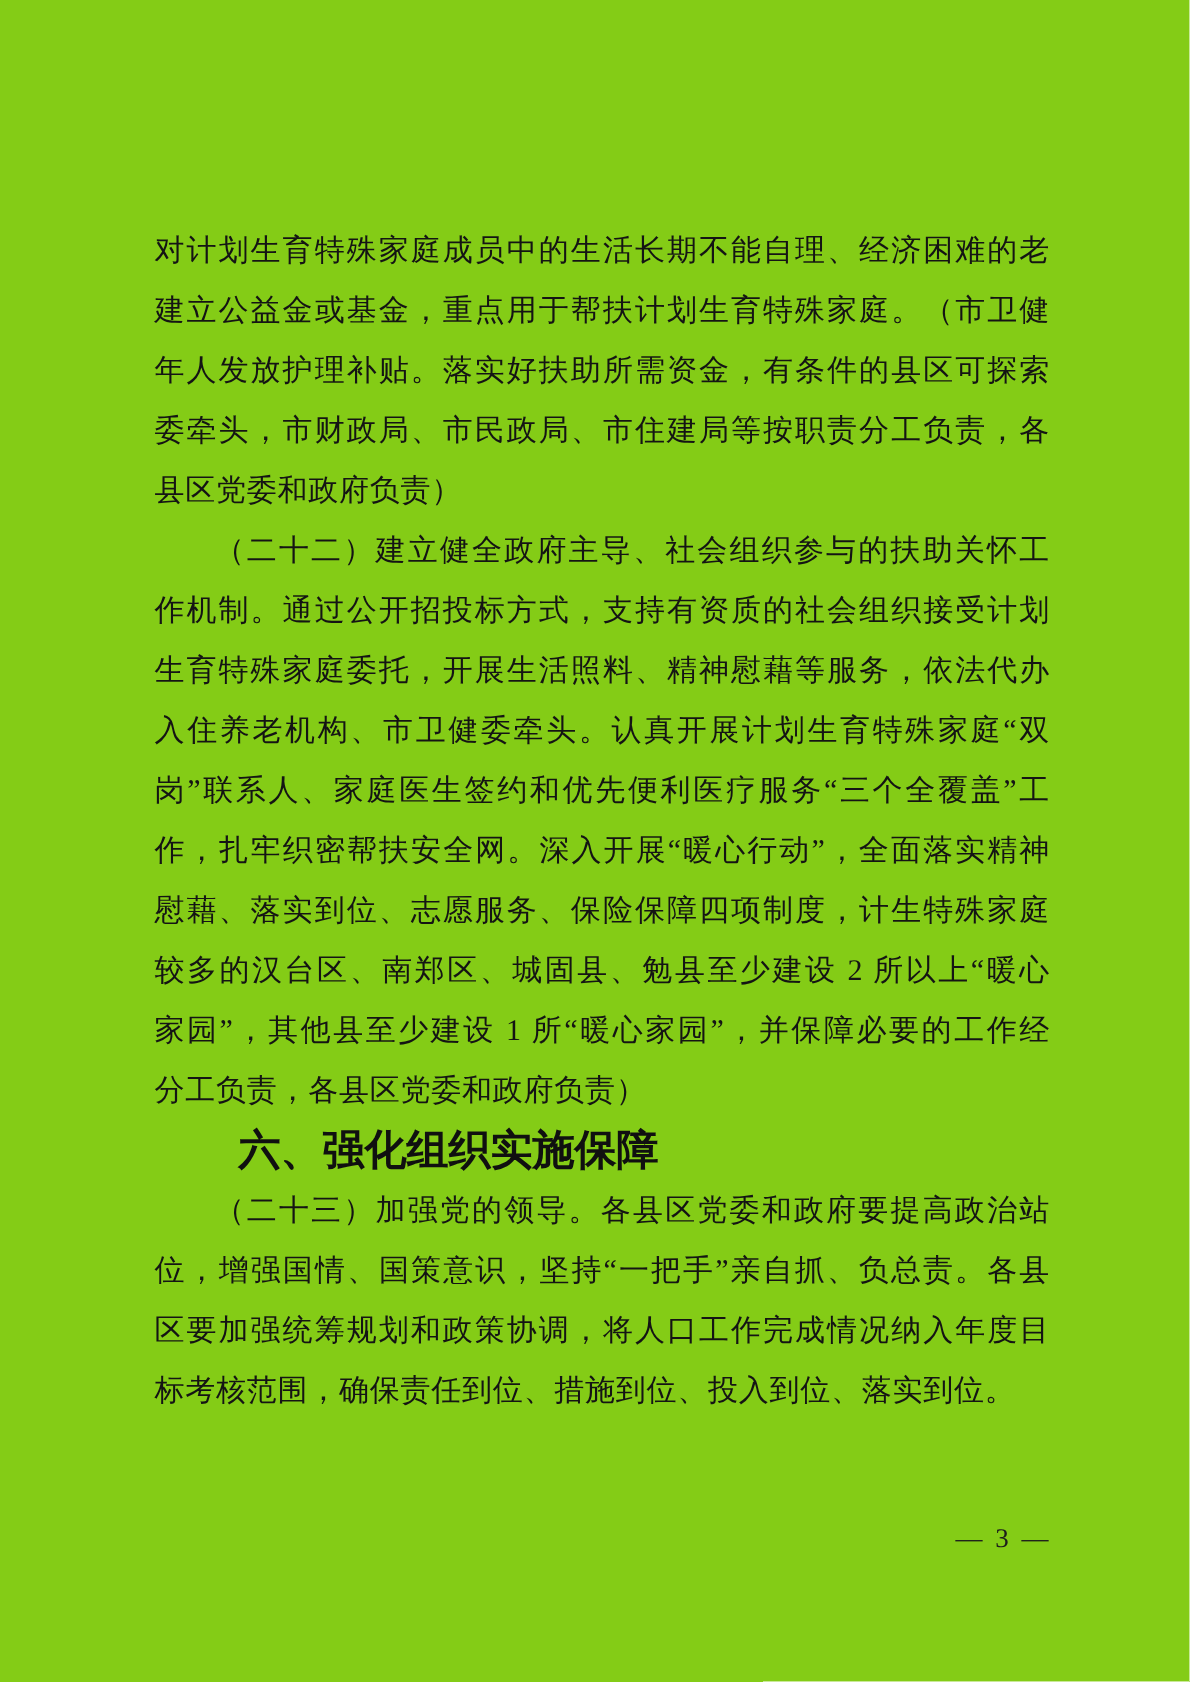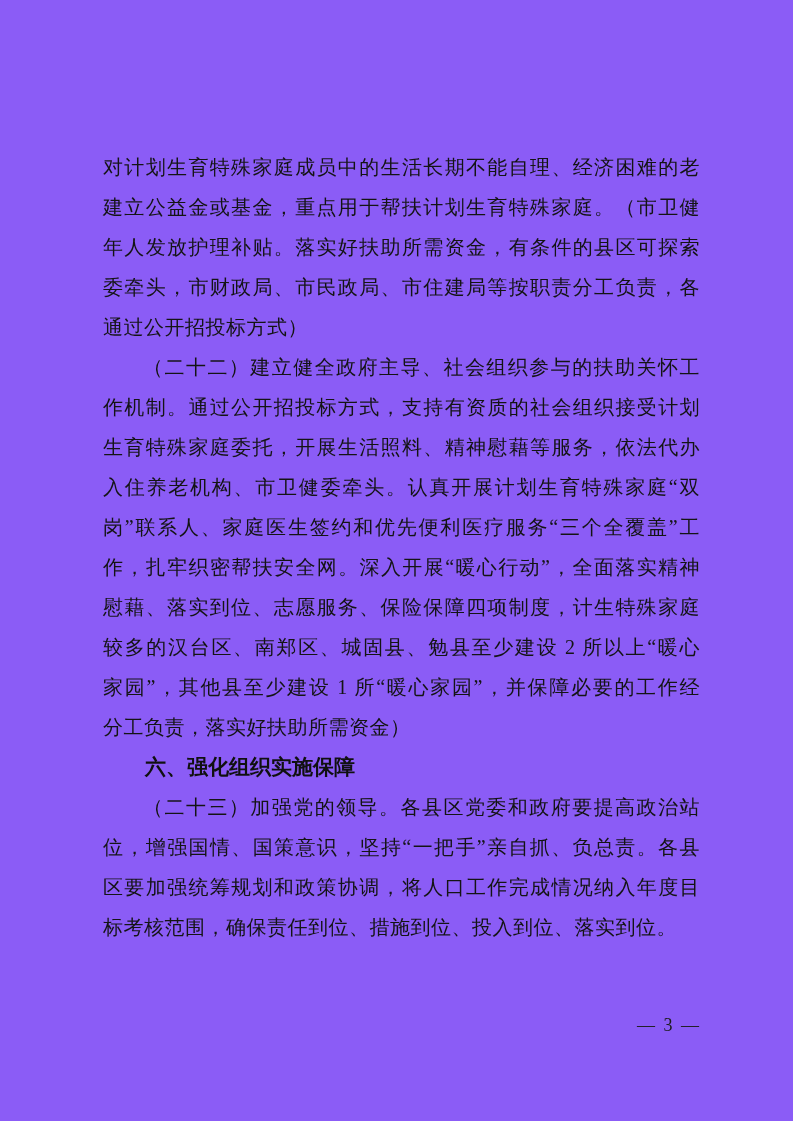--- a/index.html
+++ b/index.html
@@ -4,21 +4,21 @@
 <style>
   html, body {
     margin: 0;
     padding: 0;
     background: #ffffff;
   }
   .page {
     position: relative;
     width: 793px;
     height: 1121px;
-    background: #8b5cf6;
+    background: #84cc16;
     color: #141414;
     font-family: "Liberation Serif", "DejaVu Serif", serif;
     overflow: hidden;
   }
   .content {
     position: absolute;
     left: 103px;
     top: 147px;
     width: 597px;
   }
@@ -31,21 +31,21 @@
     letter-spacing: 0.5px;
   }
   .line.end {
     text-align: left;
     text-align-last: left;
   }
   .line.indent {
     text-indent: 2em;
   }
   .heading {
-    font-size: 21px;
+    font-size: 28px;
     line-height: 40px;
     font-weight: bold;
     font-family: "Liberation Sans", "DejaVu Sans", sans-serif;
     text-indent: 2em;
     color: #101010;
   }
   .pageno {
     position: absolute;
     top: 1012px;
     right: 92px;
@@ -60,34 +60,34 @@
 <body>
 
 <div class="page">
   <div class="content">
 
     <div>
       <div class="line">对计划生育特殊家庭成员中的生活长期不能自理、经济困难的老</div>
       <div class="line">建立公益金或基金，重点用于帮扶计划生育特殊家庭。（市卫健</div>
       <div class="line">年人发放护理补贴。落实好扶助所需资金，有条件的县区可探索</div>
       <div class="line">委牵头，市财政局、市民政局、市住建局等按职责分工负责，各</div>
-      <div class="line end">通过公开招投标方式）</div>
+      <div class="line end">县区党委和政府负责）</div>
     </div>
 
     <div>
       <div class="line indent">（二十二）建立健全政府主导、社会组织参与的扶助关怀工</div>
       <div class="line">作机制。通过公开招投标方式，支持有资质的社会组织接受计划</div>
       <div class="line">生育特殊家庭委托，开展生活照料、精神慰藉等服务，依法代办</div>
       <div class="line">入住养老机构、市卫健委牵头。认真开展计划生育特殊家庭“双</div>
       <div class="line">岗”联系人、家庭医生签约和优先便利医疗服务“三个全覆盖”工</div>
       <div class="line">作，扎牢织密帮扶安全网。深入开展“暖心行动”，全面落实精神</div>
       <div class="line">慰藉、落实到位、志愿服务、保险保障四项制度，计生特殊家庭</div>
       <div class="line">较多的汉台区、南郑区、城固县、勉县至少建设 2 所以上“暖心</div>
       <div class="line">家园”，其他县至少建设 1 所“暖心家园”，并保障必要的工作经</div>
-      <div class="line end">分工负责，落实好扶助所需资金）</div>
+      <div class="line end">分工负责，各县区党委和政府负责）</div>
     </div>
 
     <div class="heading">六、强化组织实施保障</div>
 
     <div>
       <div class="line indent">（二十三）加强党的领导。各县区党委和政府要提高政治站</div>
       <div class="line">位，增强国情、国策意识，坚持“一把手”亲自抓、负总责。各县</div>
       <div class="line">区要加强统筹规划和政策协调，将人口工作完成情况纳入年度目</div>
       <div class="line end">标考核范围，确保责任到位、措施到位、投入到位、落实到位。</div>
     </div>

